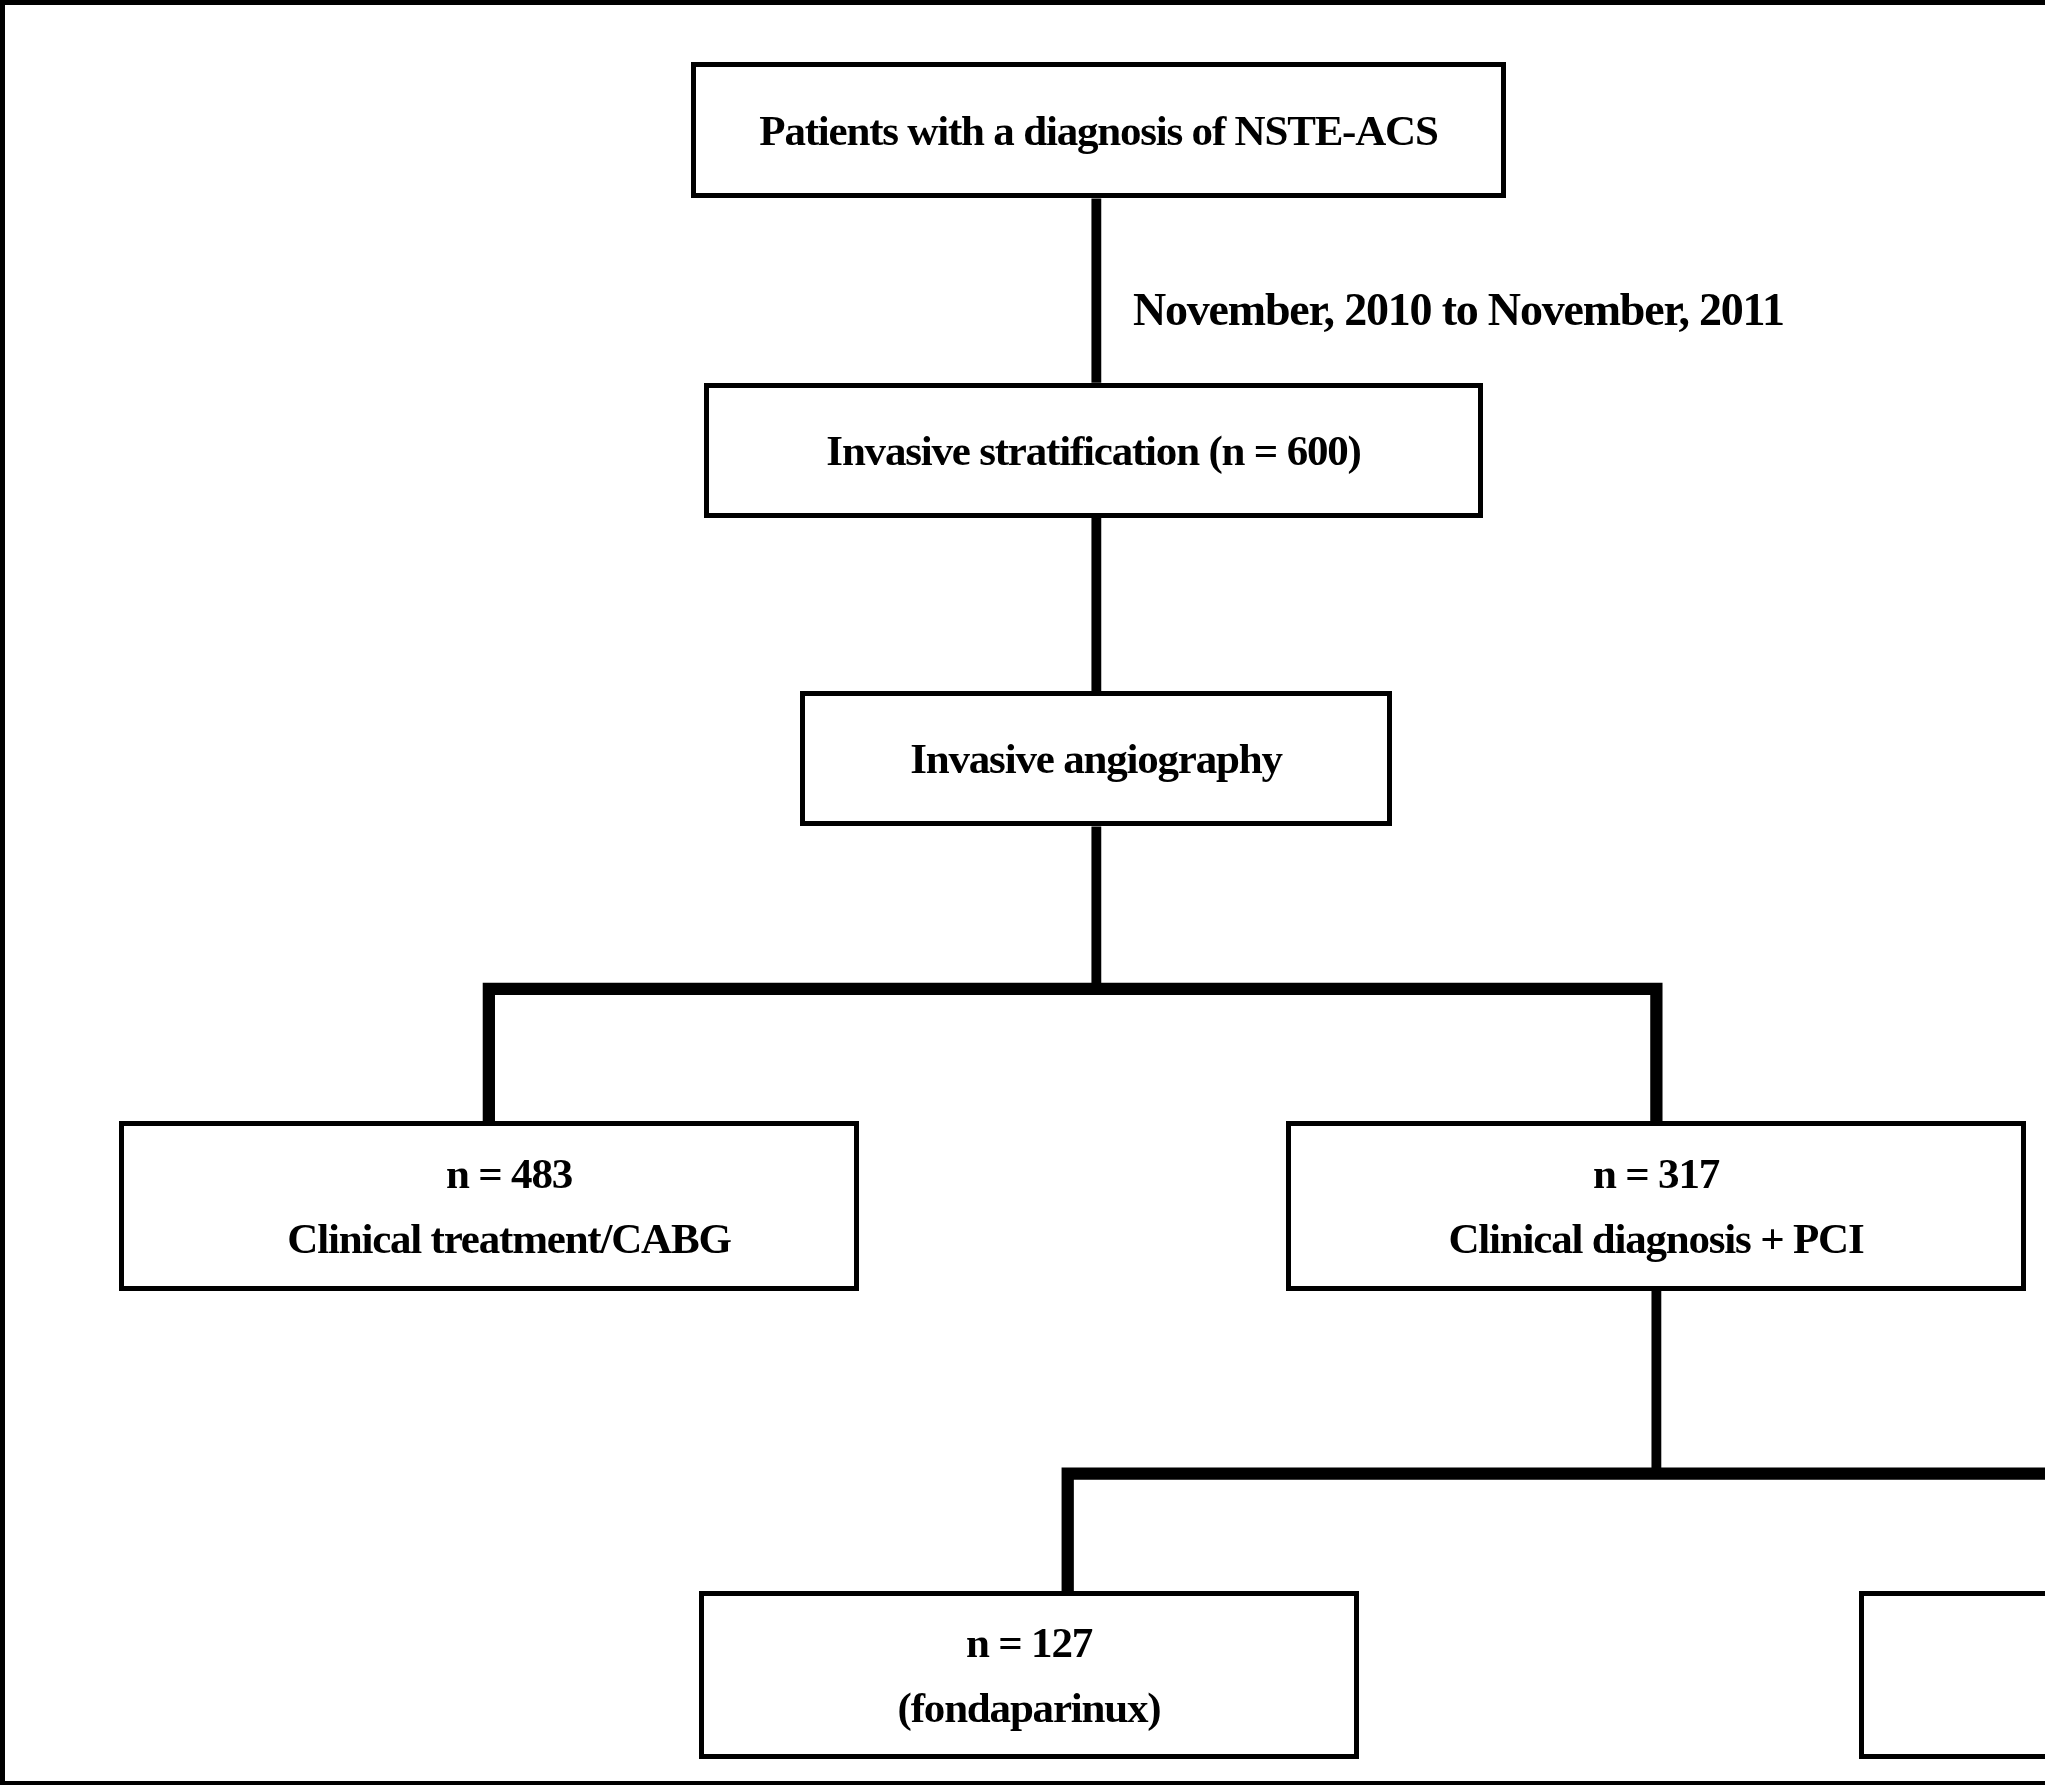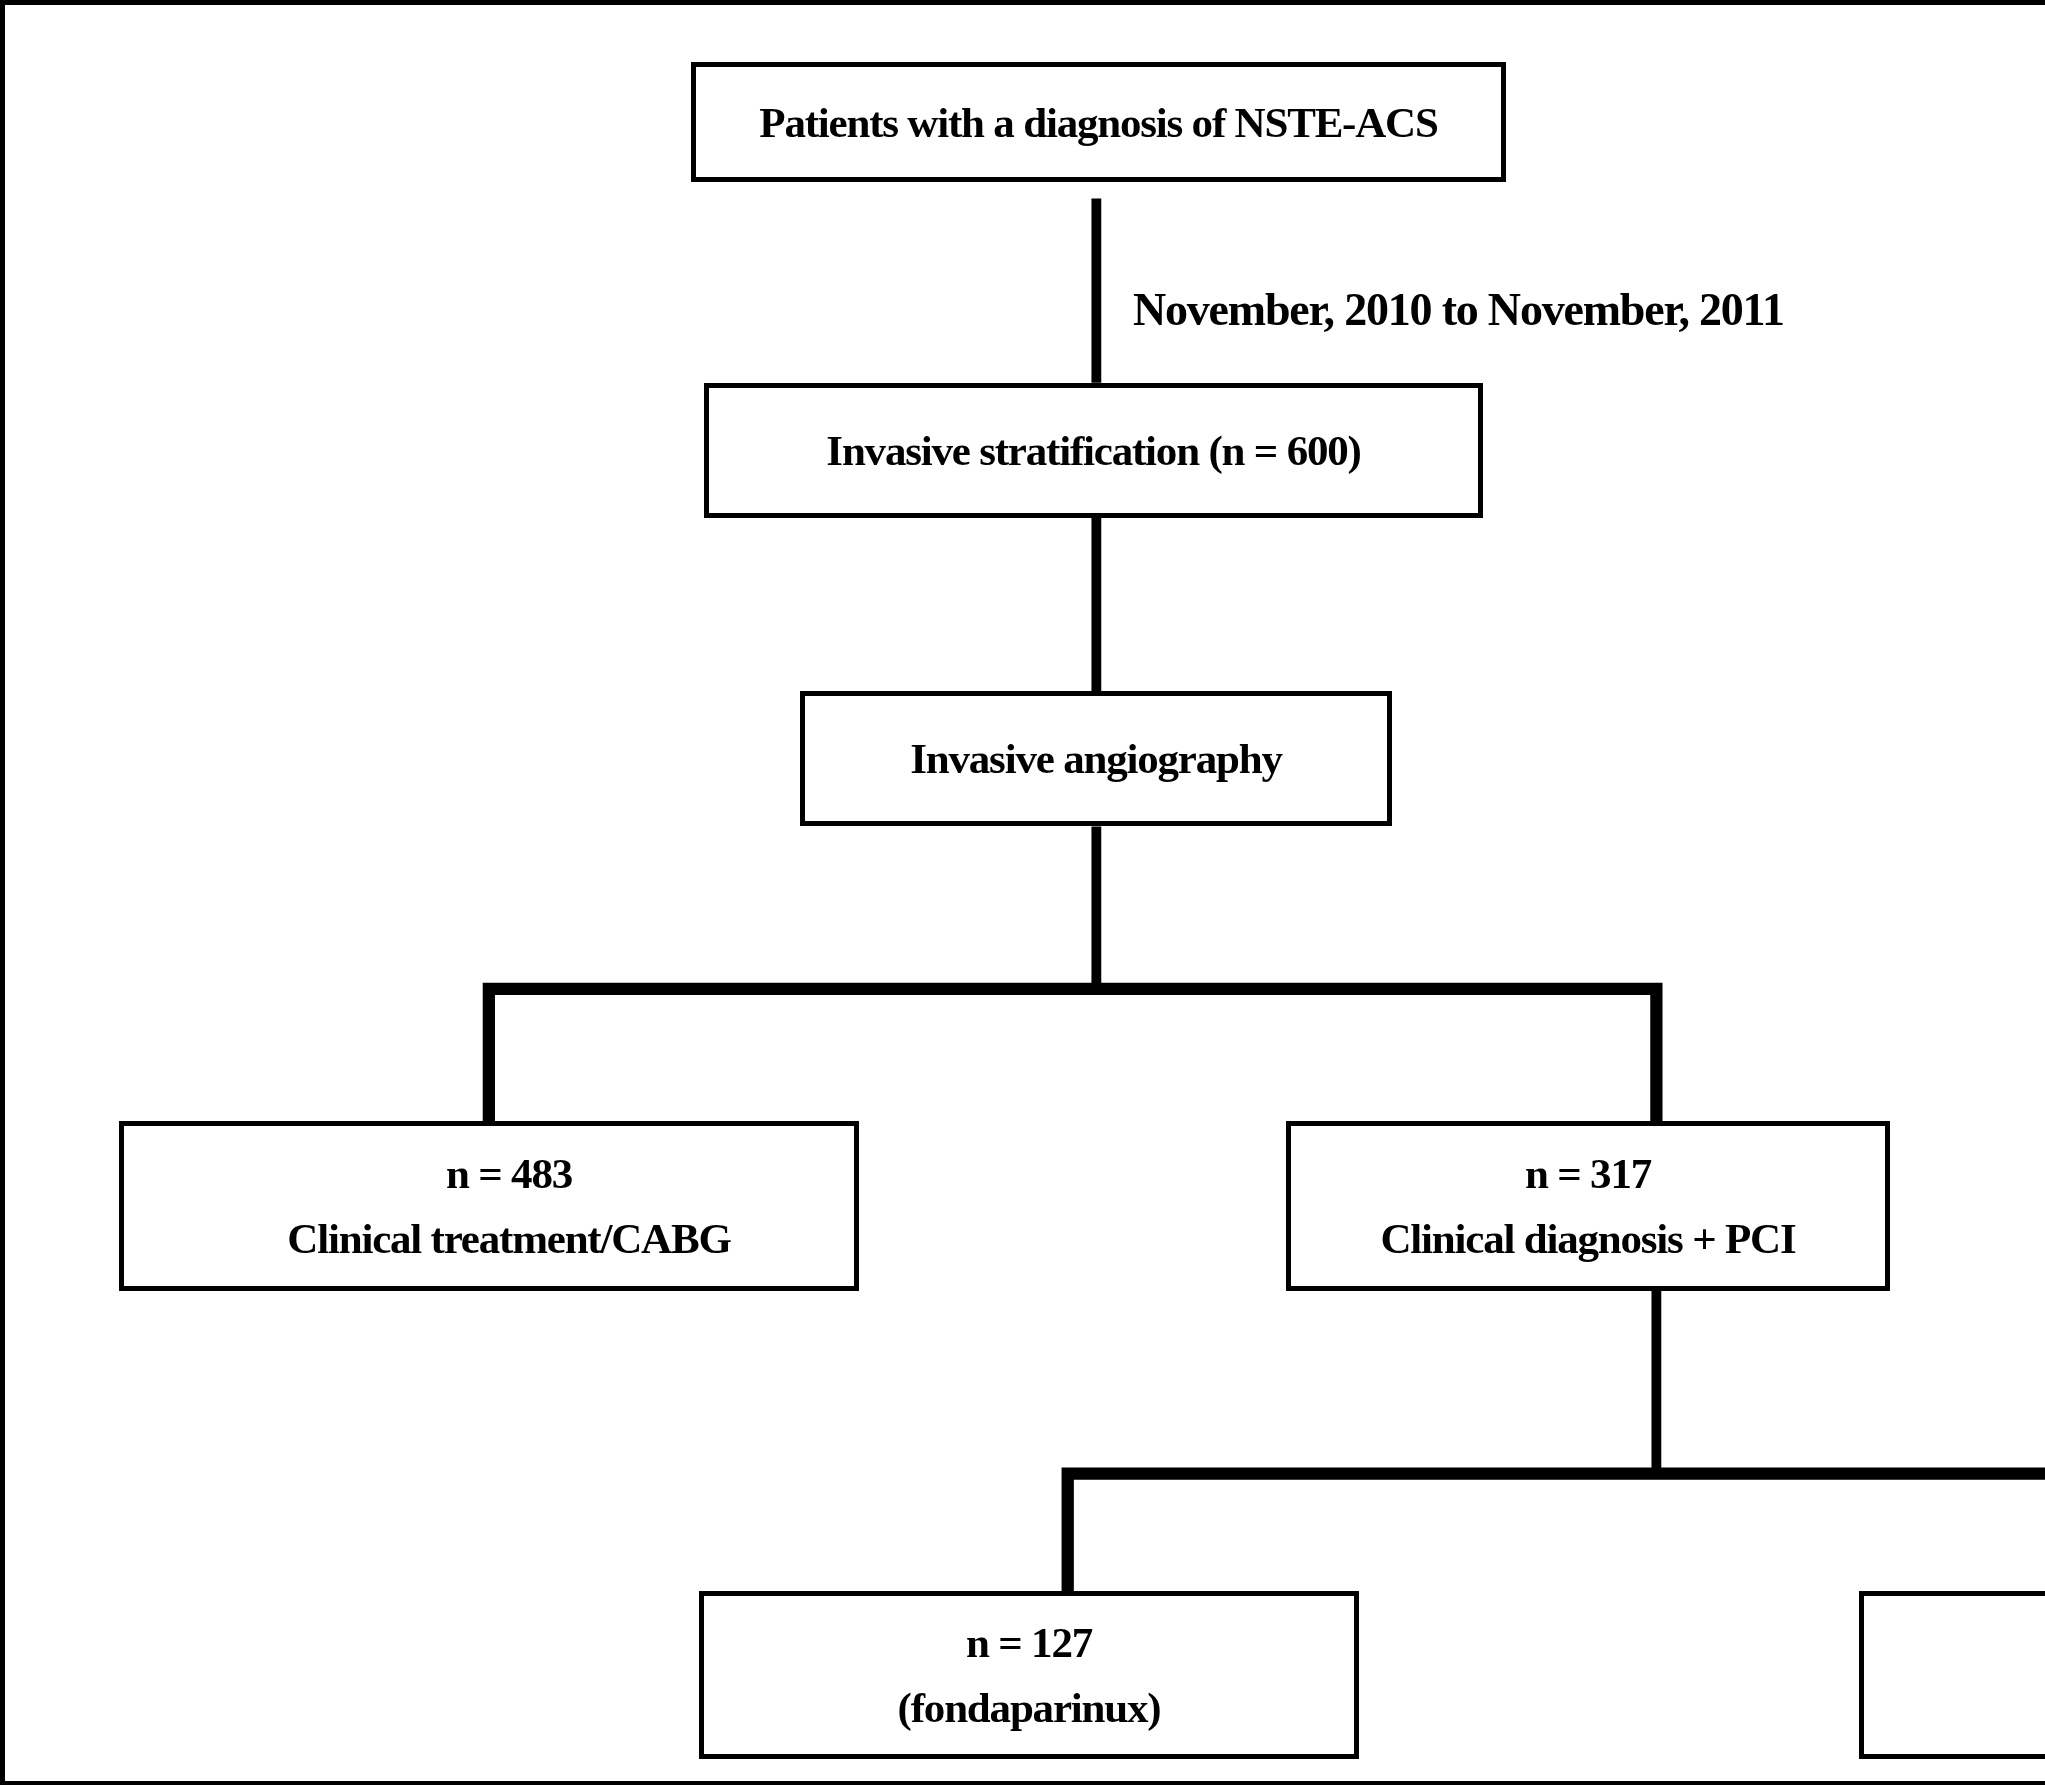--- a/index.html
+++ b/index.html
@@ -49,25 +49,25 @@
     position: absolute;
     left: 1133px;
     top: 281px;
     font-size: 46px;
     line-height: 57px;
     letter-spacing: -1.2px;
     white-space: nowrap;
     text-align: center;
   }
   
-  .n-diagnosis      { left: 691px; top: 62px;  width: 815px; height: 120px; }
+  .n-diagnosis      { left: 691px; top: 62px;  width: 815px; height: 136px; }
   .n-stratification { left: 704px; top: 383px;  width: 779px; height: 135px; }
   .n-angiography    { left: 800px; top: 691px; width: 592px; height: 135px; }
   .n-cabg           { left: 119px;  top: 1121px; width: 740px; height: 170px; padding-left: 40px; }
-  .n-pci            { left: 1286px; top: 1121px; width: 604px; height: 170px; }
+  .n-pci            { left: 1286px; top: 1121px; width: 740px; height: 170px; }
   .n-fondaparinux   { left: 699px; top: 1591px; width: 660px; height: 168px; }
   .n-ufh            { left: 1859px; top: 1591px; width: 740px; height: 168px; }
 </style>
 </head>
 <body>
 
 <div class="canvas">
 
   <svg class="connectors" width="2693" height="1786" viewBox="0 0 6583 4365" xmlns="http://www.w3.org/2000/svg">
     <path d="M 2680 485 V 935" stroke="#000000" stroke-width="24" fill="none"></path>

